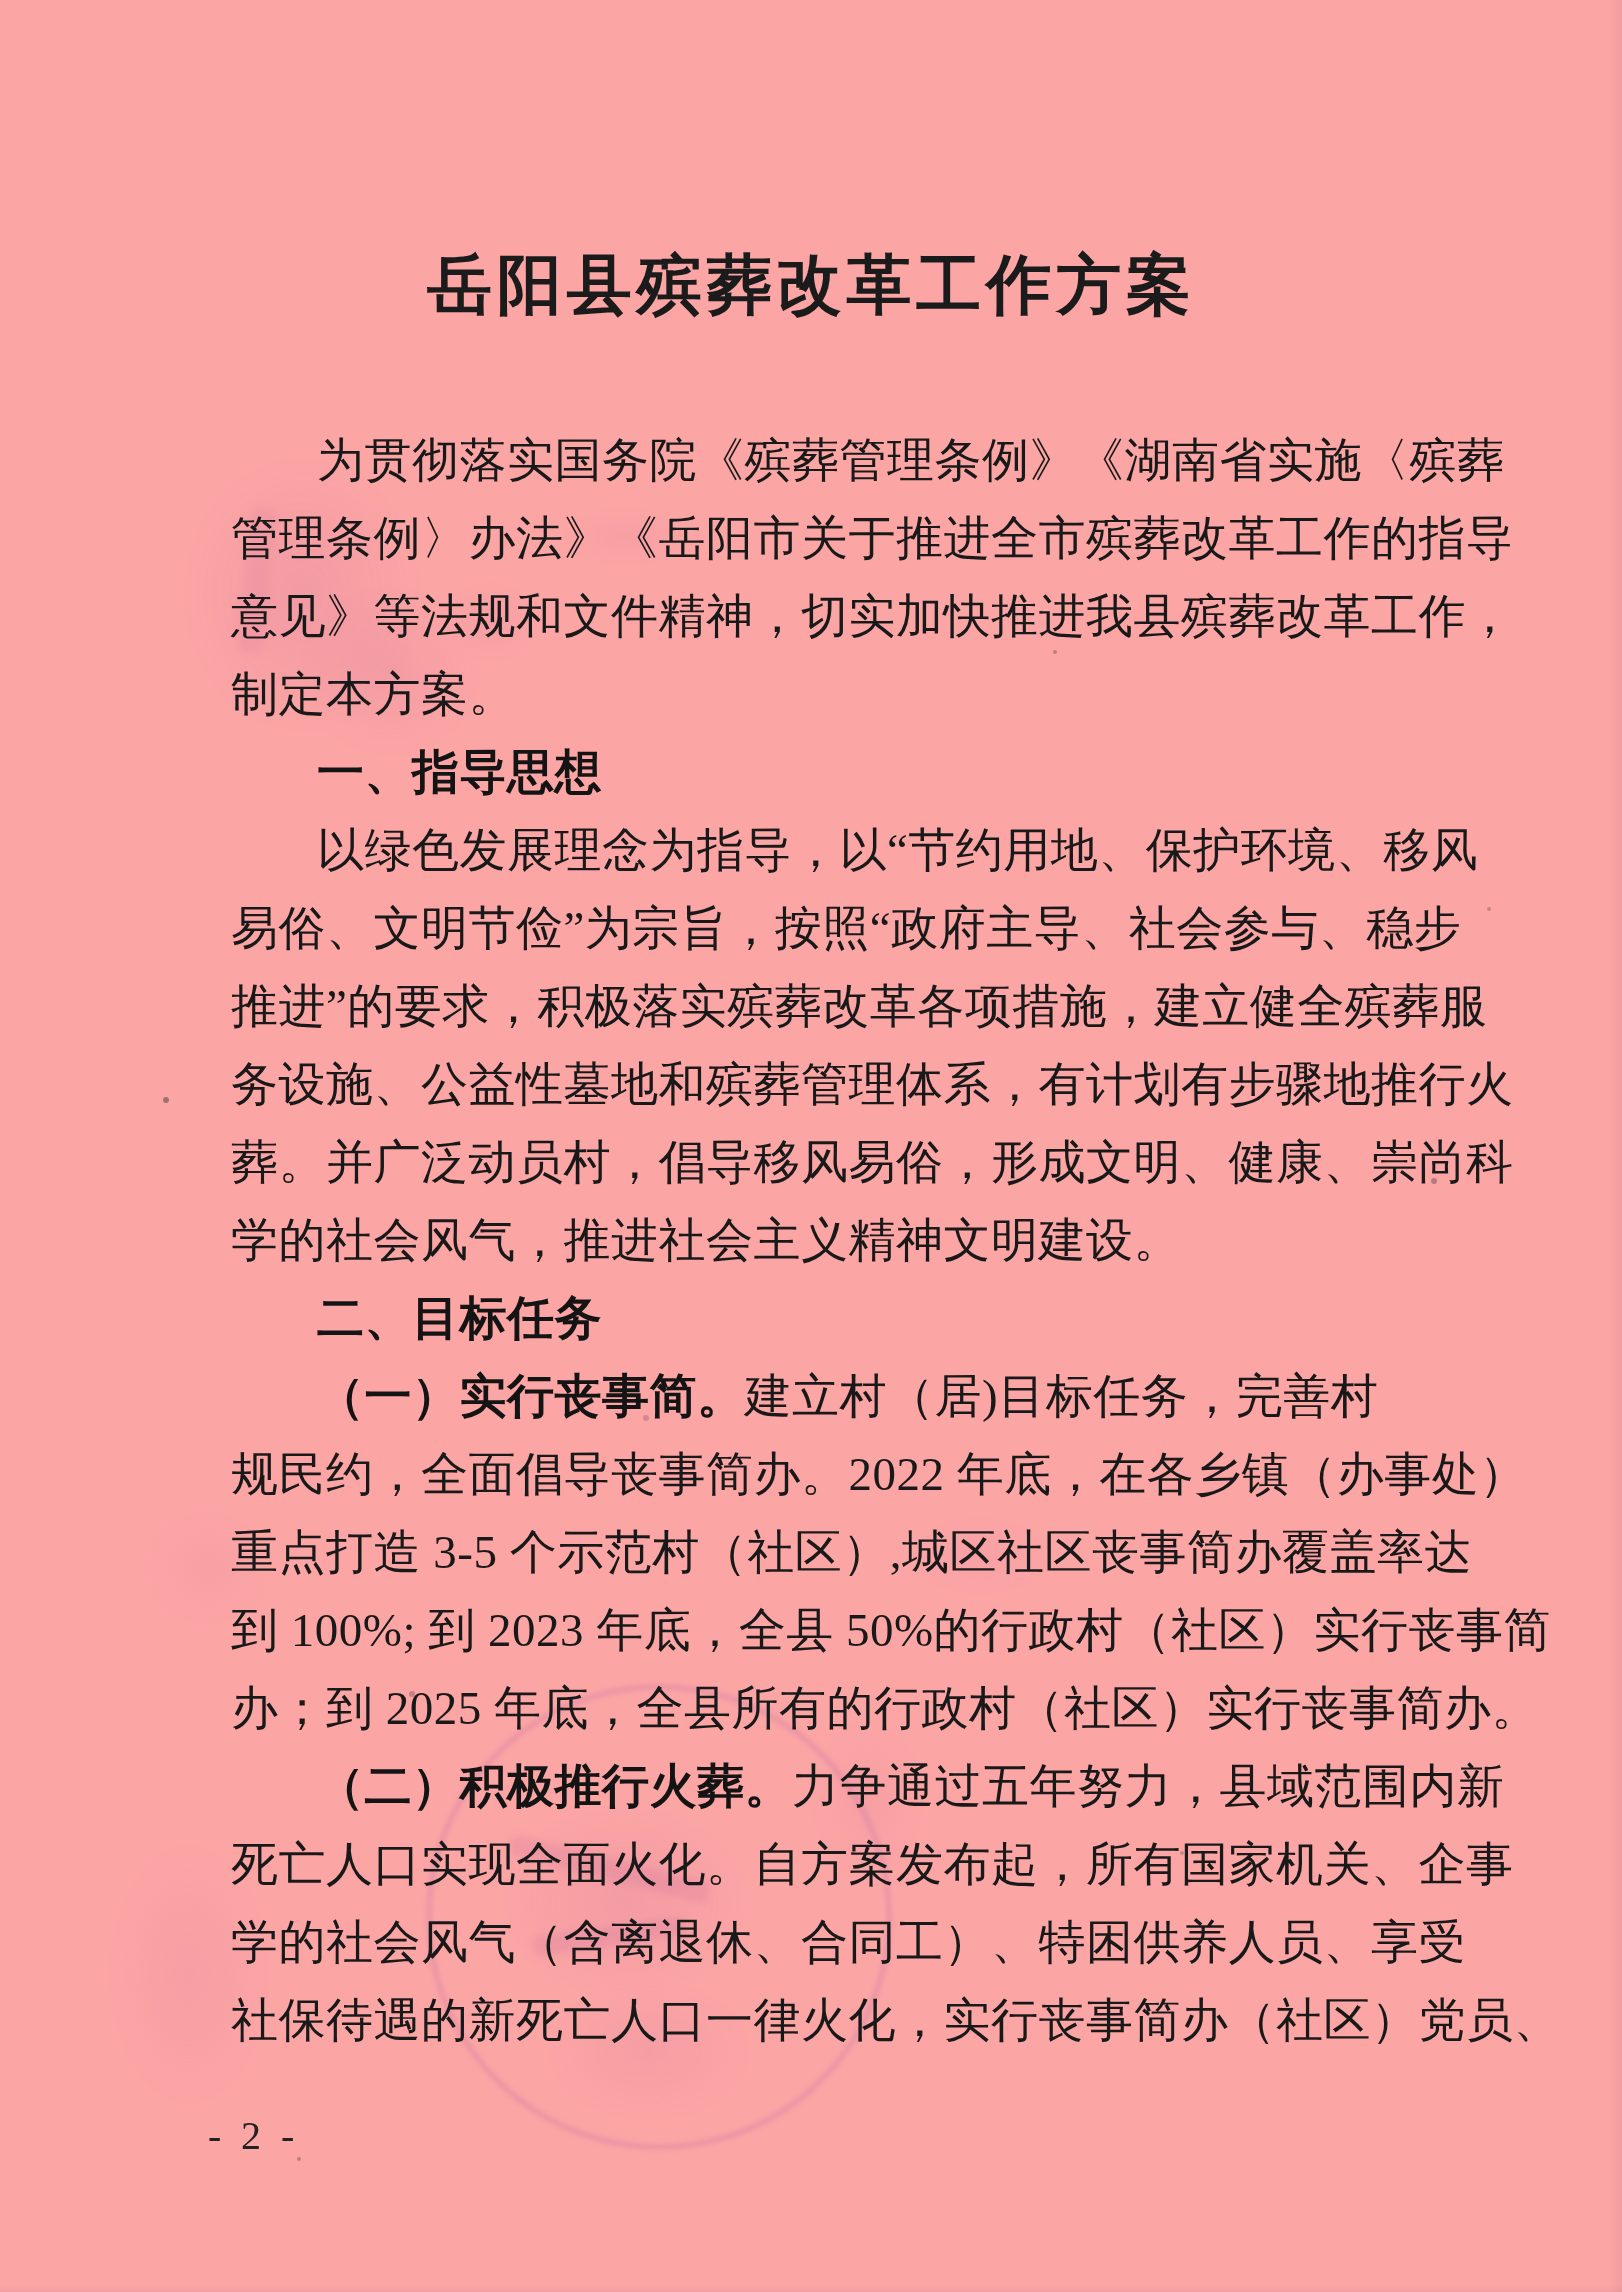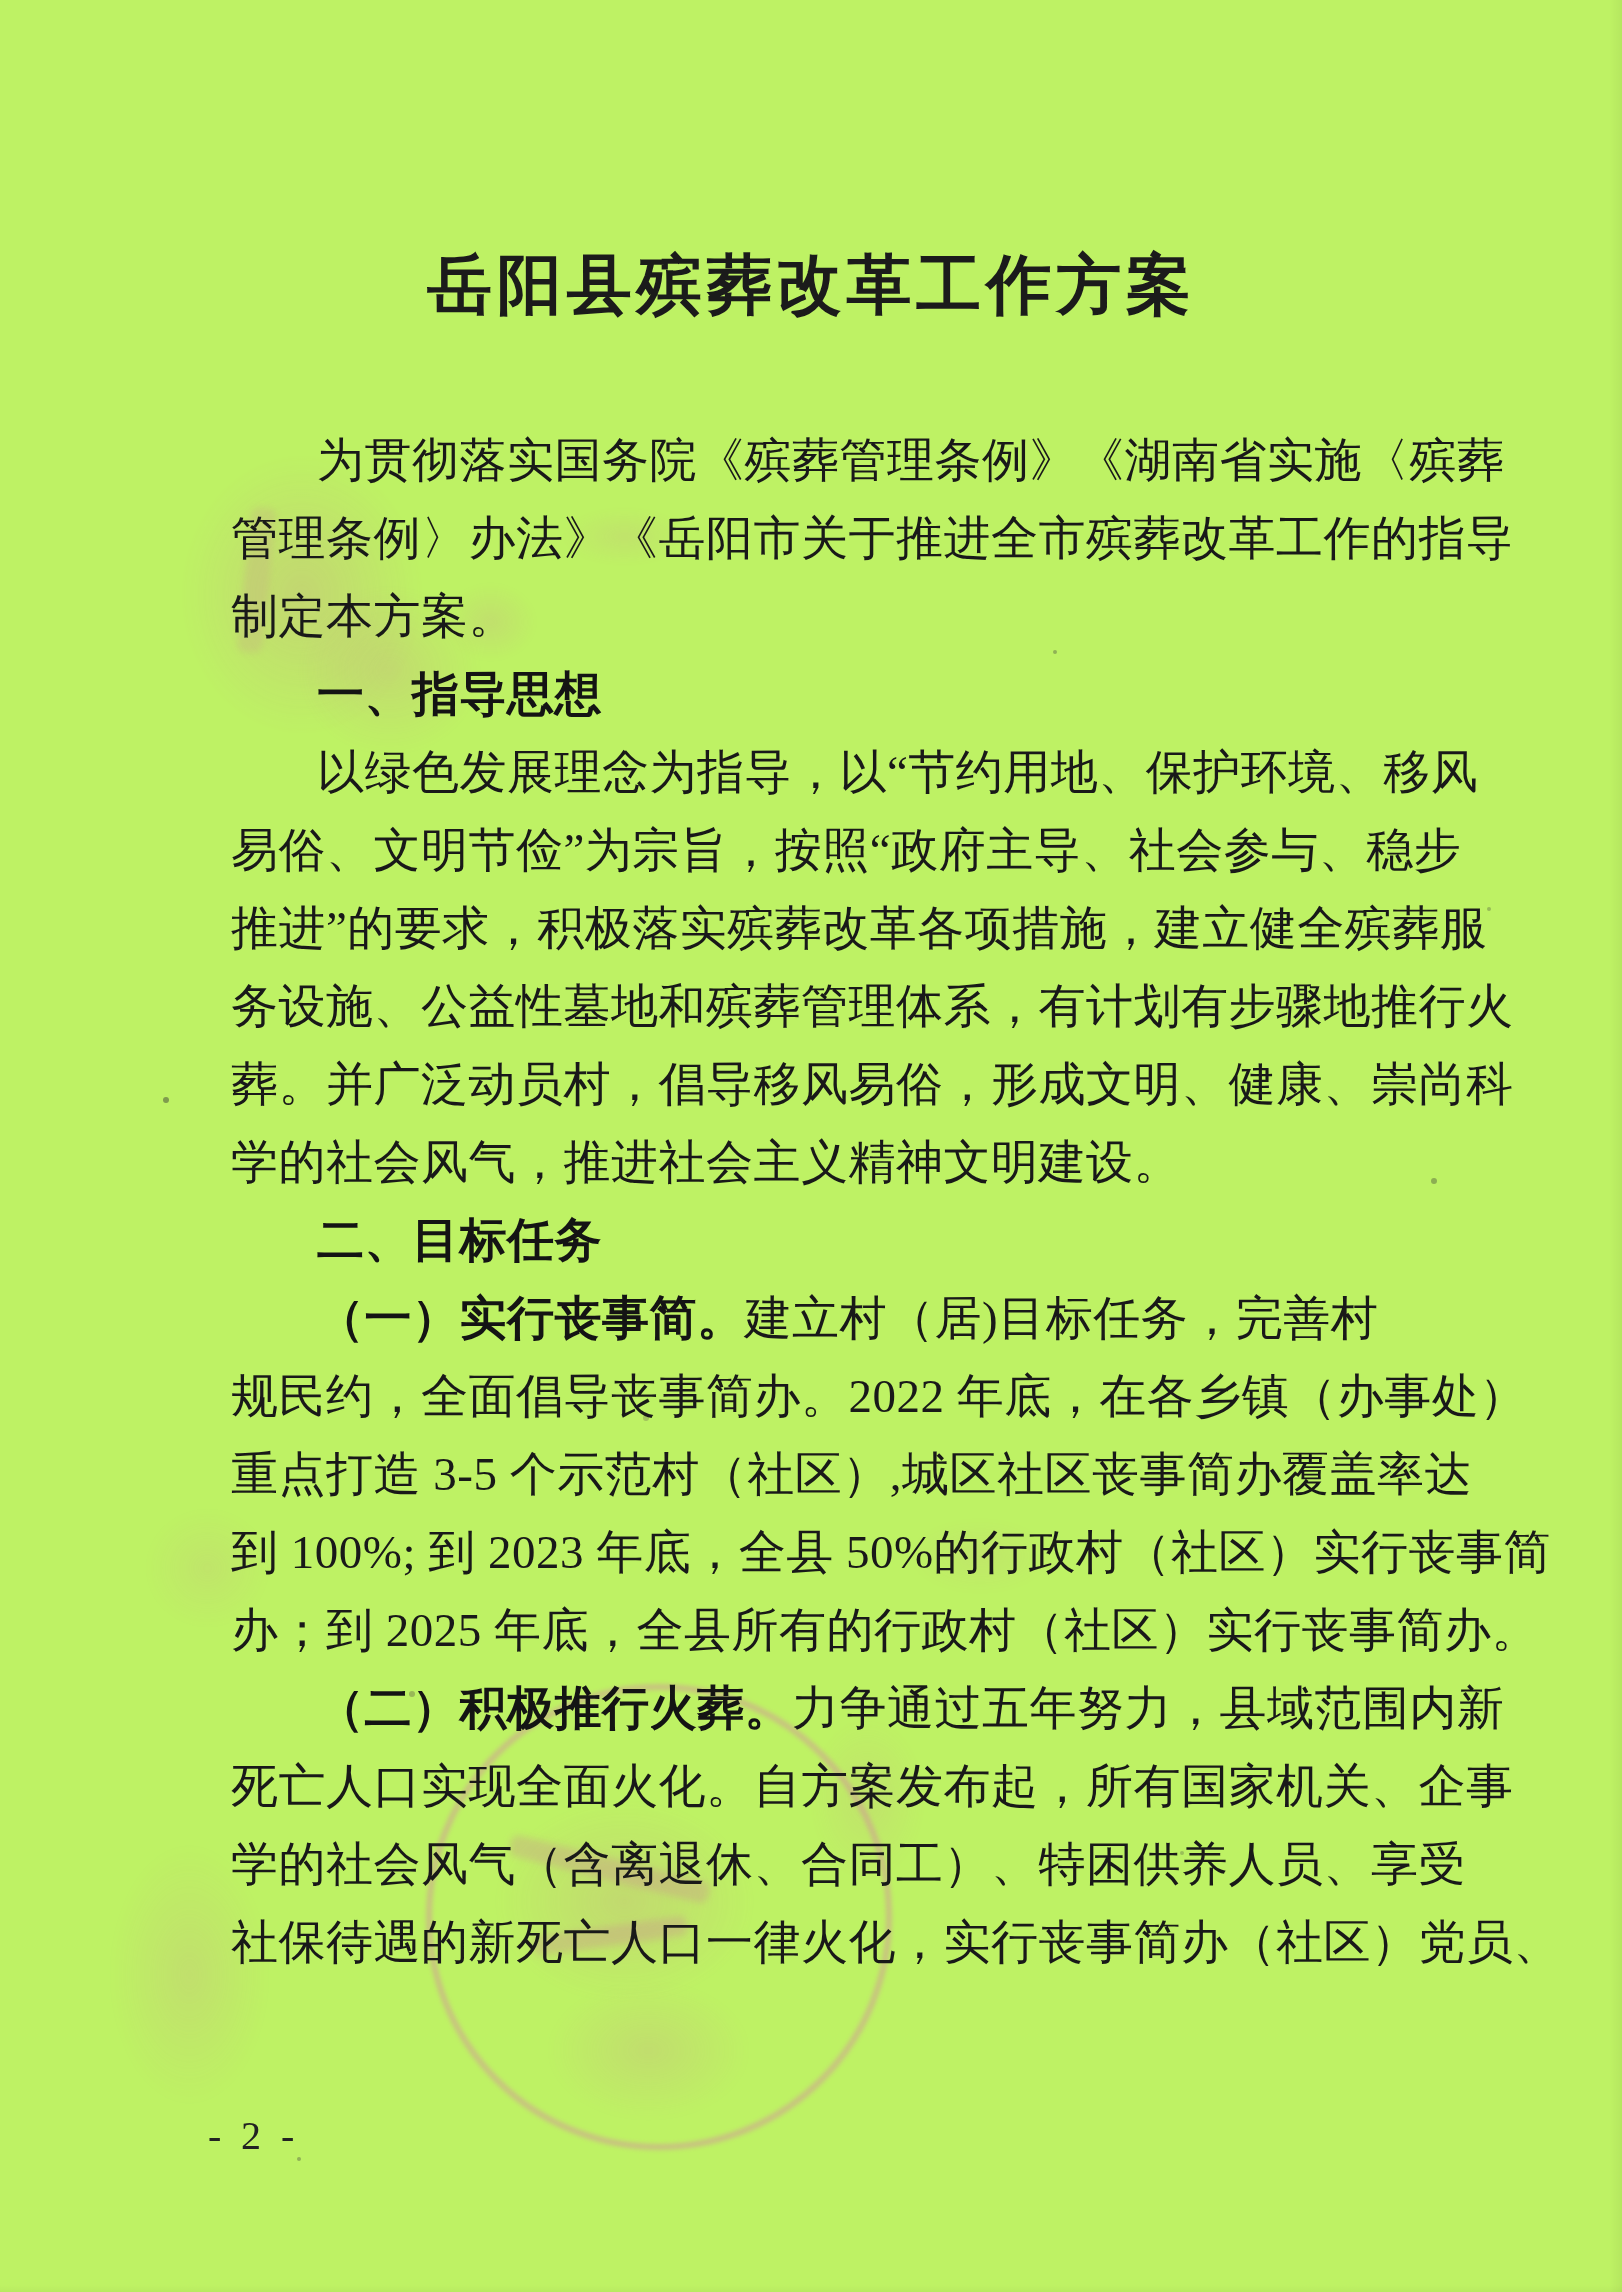--- a/index.html
+++ b/index.html
@@ -1,21 +1,21 @@
 <!DOCTYPE html>
 <html><head>
 <meta charset="utf-8">
 <style>
   html, body { margin: 0; padding: 0; background: #ffffff; }
 
   .page {
     position: relative;
     width: 1623px;
     height: 2293px;
-    background: #bef264;
+    background: #fca5a5;
     overflow: hidden;
     font-family: "Liberation Serif", "DejaVu Serif", serif;
     color: #171717;
   }
 
   
   .scan-edge-right {
     position: absolute; top: 0; right: 0; width: 13.7px; height: 100%;
     background: linear-gradient(to right, rgba(0,0,0,0), rgba(0,0,0,0.05));
   }
@@ -146,20 +146,21 @@
   <div class="stamp-blob blob-j"></div>
   <div class="stamp-mark mark-1"></div>
   <div class="stamp-mark mark-2"></div>
   <div class="speckles"></div>
 
   <h1 class="doc-title">岳阳县殡葬改革工作方案</h1>
 
   <div class="doc-body" id="doc-body">
       <div class="line indent"><span class="seg">为贯彻落实国务院《殡葬管理条例》《湖南省实施〈殡葬</span></div>
       <div class="line"><span class="seg">管理条例〉办法》《岳阳市关于推进全市殡葬改革工作的指导</span></div>
+      <div class="line"><span class="seg">意见》等法规和文件精神，切实加快推进我县殡葬改革工作，</span></div>
       <div class="line"><span class="seg">制定本方案。</span></div>
       <div class="line indent"><span class="seg bold">一、指导思想</span></div>
       <div class="line indent"><span class="seg">以绿色发展理念为指导，以“节约用地、保护环境、移风</span></div>
       <div class="line"><span class="seg">易俗、文明节俭”为宗旨，按照“政府主导、社会参与、稳步</span></div>
       <div class="line"><span class="seg">推进”的要求，积极落实殡葬改革各项措施，建立健全殡葬服</span></div>
       <div class="line"><span class="seg">务设施、公益性墓地和殡葬管理体系，有计划有步骤地推行火</span></div>
       <div class="line"><span class="seg">葬。并广泛动员村，倡导移风易俗，形成文明、健康、崇尚科</span></div>
       <div class="line"><span class="seg">学的社会风气，推进社会主义精神文明建设。</span></div>
       <div class="line indent"><span class="seg bold">二、目标任务</span></div>
       <div class="line indent"><span class="seg bold">（一）实行丧事简。</span><span class="seg">建立村（居)目标任务，完善村</span></div>

